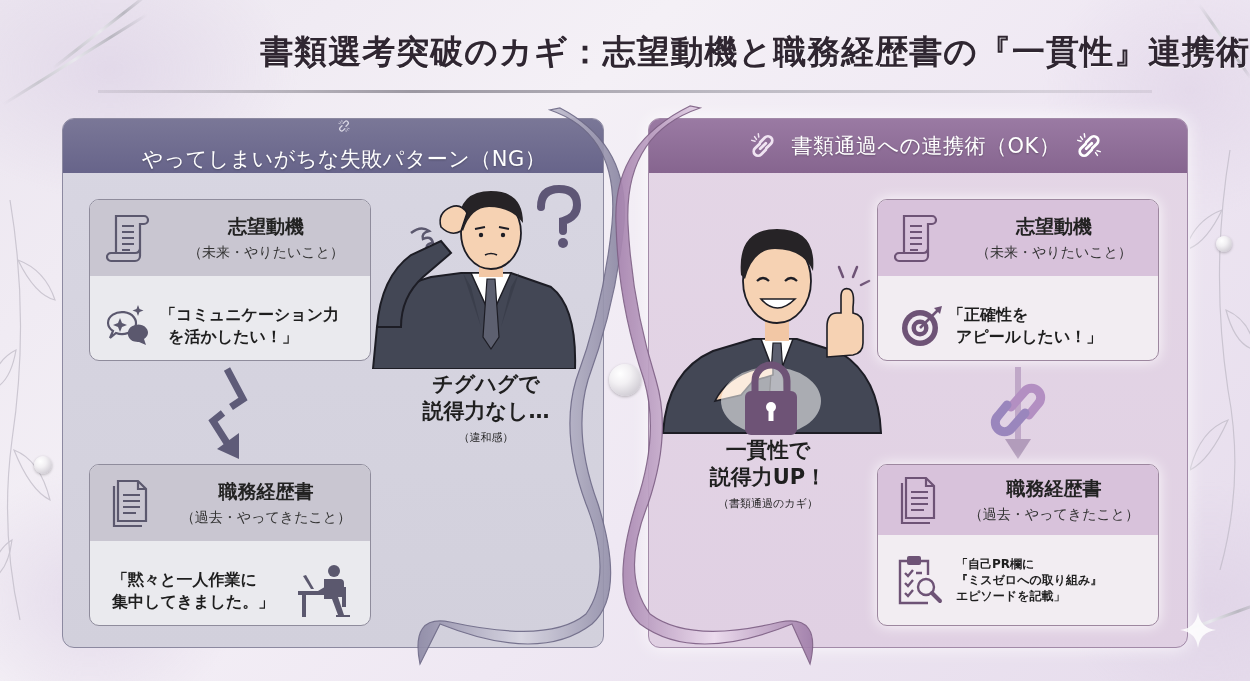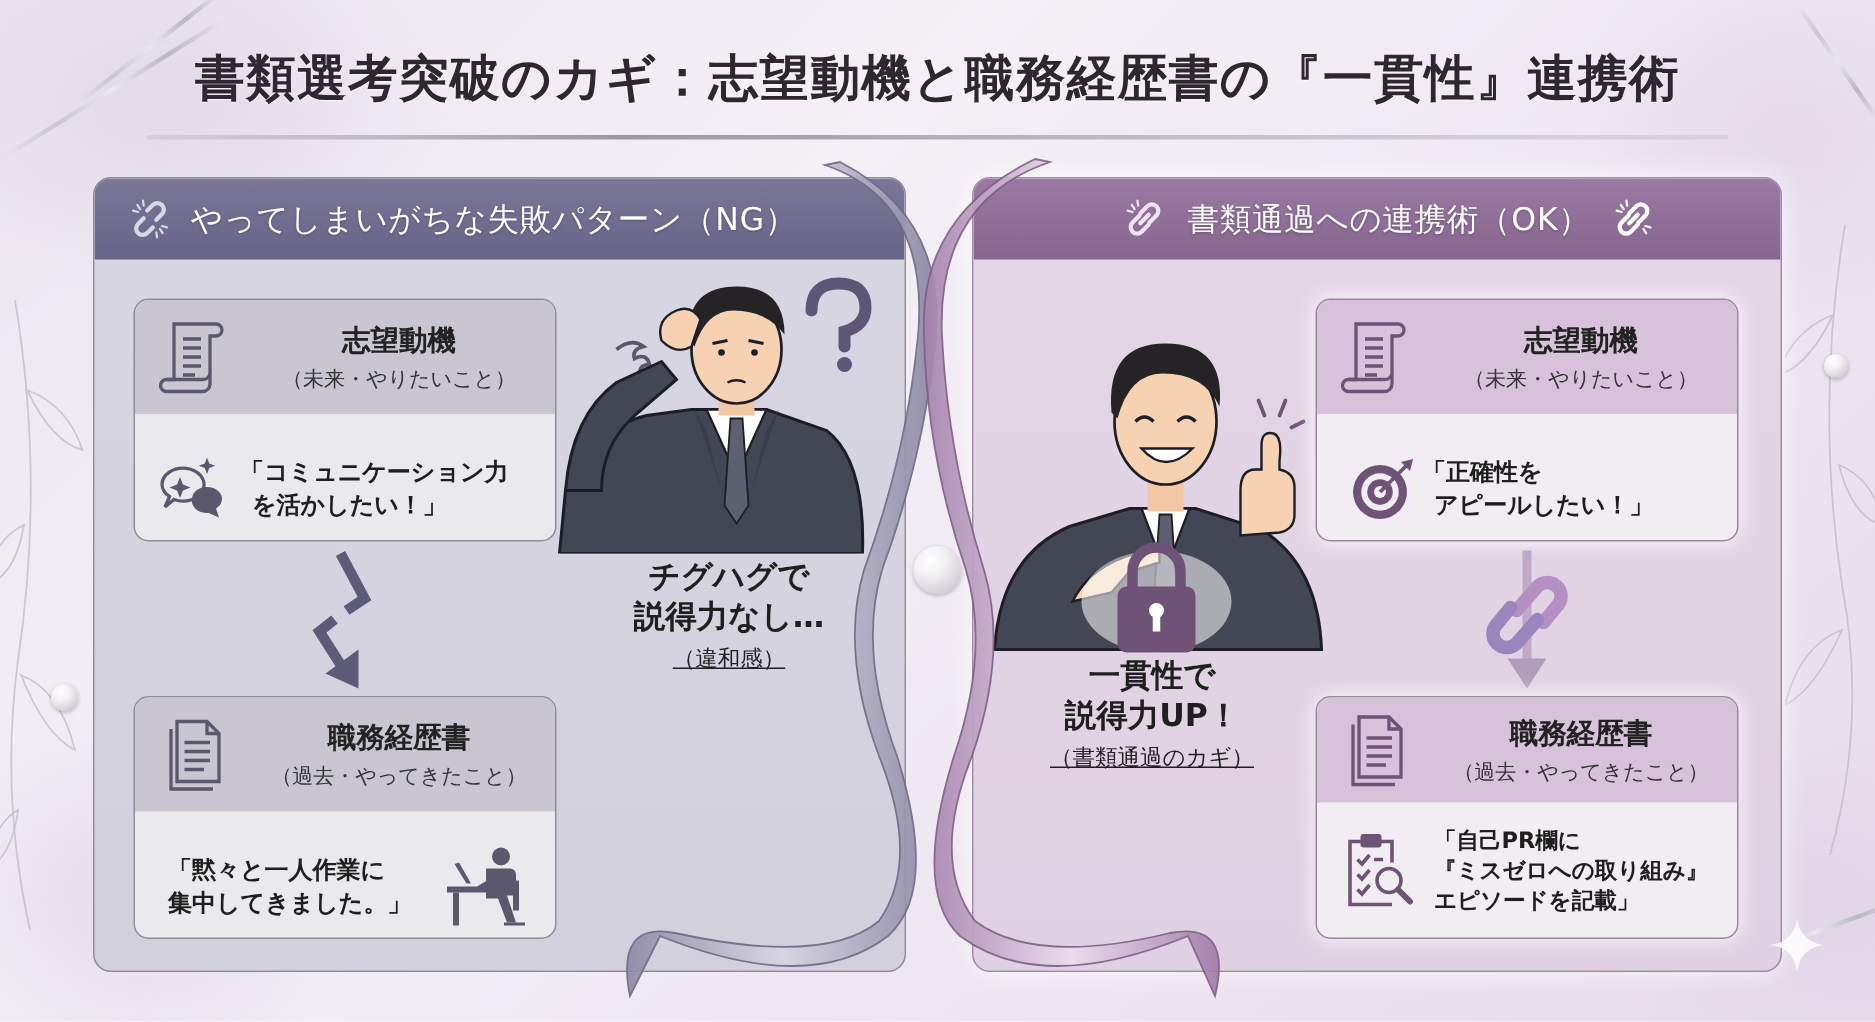--- a/index.html
+++ b/index.html
@@ -14,21 +14,21 @@
     position: absolute; border-radius: 50%;
     filter: blur(2px); opacity: .55; pointer-events: none;
   }
   .silver-line {
     position: absolute; height: 3px; border-radius: 3px;
     background: linear-gradient(90deg, transparent, #c9c7cf, #e9e8ee, #b9b7c0, transparent);
     pointer-events: none;
   }
   .title {
     position: absolute; left: 0; right: 0; top: 30px;
-    text-align: center;
+    text-align: right;
     font-family: "DejaVu Serif", "Liberation Serif", serif;
     font-size: 33px; letter-spacing: 1px; color: #2f2631;
     text-shadow: 0 1px 1px rgba(255,255,255,.8);
   }
   .title-rule {
     position: absolute; left: 98px; right: 98px; top: 90px; height: 3px;
     background: linear-gradient(90deg, rgba(150,145,155,.2), #9c98a2 30%, #bdbac3 60%, rgba(150,145,155,.2));
   }
   .panel {
     position: absolute; top: 118px; height: 530px; border-radius: 12px;
@@ -46,21 +46,21 @@
     border-color: #a28aa8;
     box-shadow: 0 0 18px rgba(255,255,255,.8);
   }
   .panel-head {
     height: 54px; display: flex; align-items: center;
     color: #fff; font-size: 21px; letter-spacing: .5px;
     text-shadow: 0 1px 2px rgba(0,0,0,.25);
   }
   .panel-ng .panel-head {
     background: linear-gradient(180deg, #7a7797 0%, #67648a 100%);
-    padding-left: 22px; gap: 12px;
+    padding-left: 22px; gap: 12px; flex-direction: column;
   }
   .panel-ok .panel-head {
     background: linear-gradient(180deg, #9a7aa3 0%, #86658f 100%);
     justify-content: center; gap: 14px; padding-left: 16px;
   }
   .link-icon { width: 30px; height: 30px; display: inline-block; }
   .card {
     position: absolute; width: 282px; border-radius: 10px; overflow: hidden;
     border: 1.5px solid;
   }
@@ -77,21 +77,21 @@
   .card-sub { font-size: 14px; color: #333; margin-top: 4px; }
   .card-body {
     height: 100px; display: flex; align-items: center; position: relative;
     padding-left: 14px; gap: 10px;
   }
   .card-quote { font-size: 16px; color: #1e1e1e; line-height: 1.35; font-weight: bold; }
   .verdict {
     position: absolute; text-align: center; color: #1f1f1f;
   }
   .verdict .big { font-size: 21px; font-weight: bold; line-height: 1.3; }
-  .verdict .small { font-size: 15px; margin-top: 4px; text-decoration: underline; }
+  .verdict .small { font-size: 11px; margin-top: 4px; }
   .ribbon { position: absolute; pointer-events: none; }
   .pearl {
     position: absolute; border-radius: 50%;
     background: radial-gradient(circle at 35% 30%, #ffffff 0%, #f2f0f3 35%, #cfcbd3 80%, #a9a4ae 100%);
     box-shadow: 0 1px 3px rgba(0,0,0,.25);
   }
   .sparkle { position: absolute; width: 36px; height: 36px; }
   .figure { position: absolute; }
 </style>
 </head>
@@ -375,21 +375,21 @@
         <g fill="none" stroke="#6e5376" stroke-width="2.4">
           <path d="M14 8 H6 V50 H34"></path>
           <path d="M26 8 H34 V22"></path>
           <path d="M11 20 l3 3 l5 -6 M11 30 l3 3 l5 -6 M11 40 l3 3 l5 -6"></path>
           <path d="M22 20 H28"></path>
           <circle cx="32" cy="34" r="8"></circle>
           <path d="M38 40 L46 48" stroke-width="4" stroke-linecap="round"></path>
         </g>
         <rect x="13" y="3" width="14" height="9" rx="2" fill="#6e5376"></rect>
       </svg>
-      <div class="card-quote" style="font-size:15px;">
+      <div class="card-quote" style="font-size:12px;">
         <div>「自己PR欄に</div>
         <div>『ミスゼロへの取り組み』</div>
         <div>エピソードを記載」</div>
       </div>
     </div>
   </div>
 </section>
 
 <svg class="ribbon" style="left:390px;top:104px;" width="240" height="580" viewBox="0 0 240 580">
   <defs>

